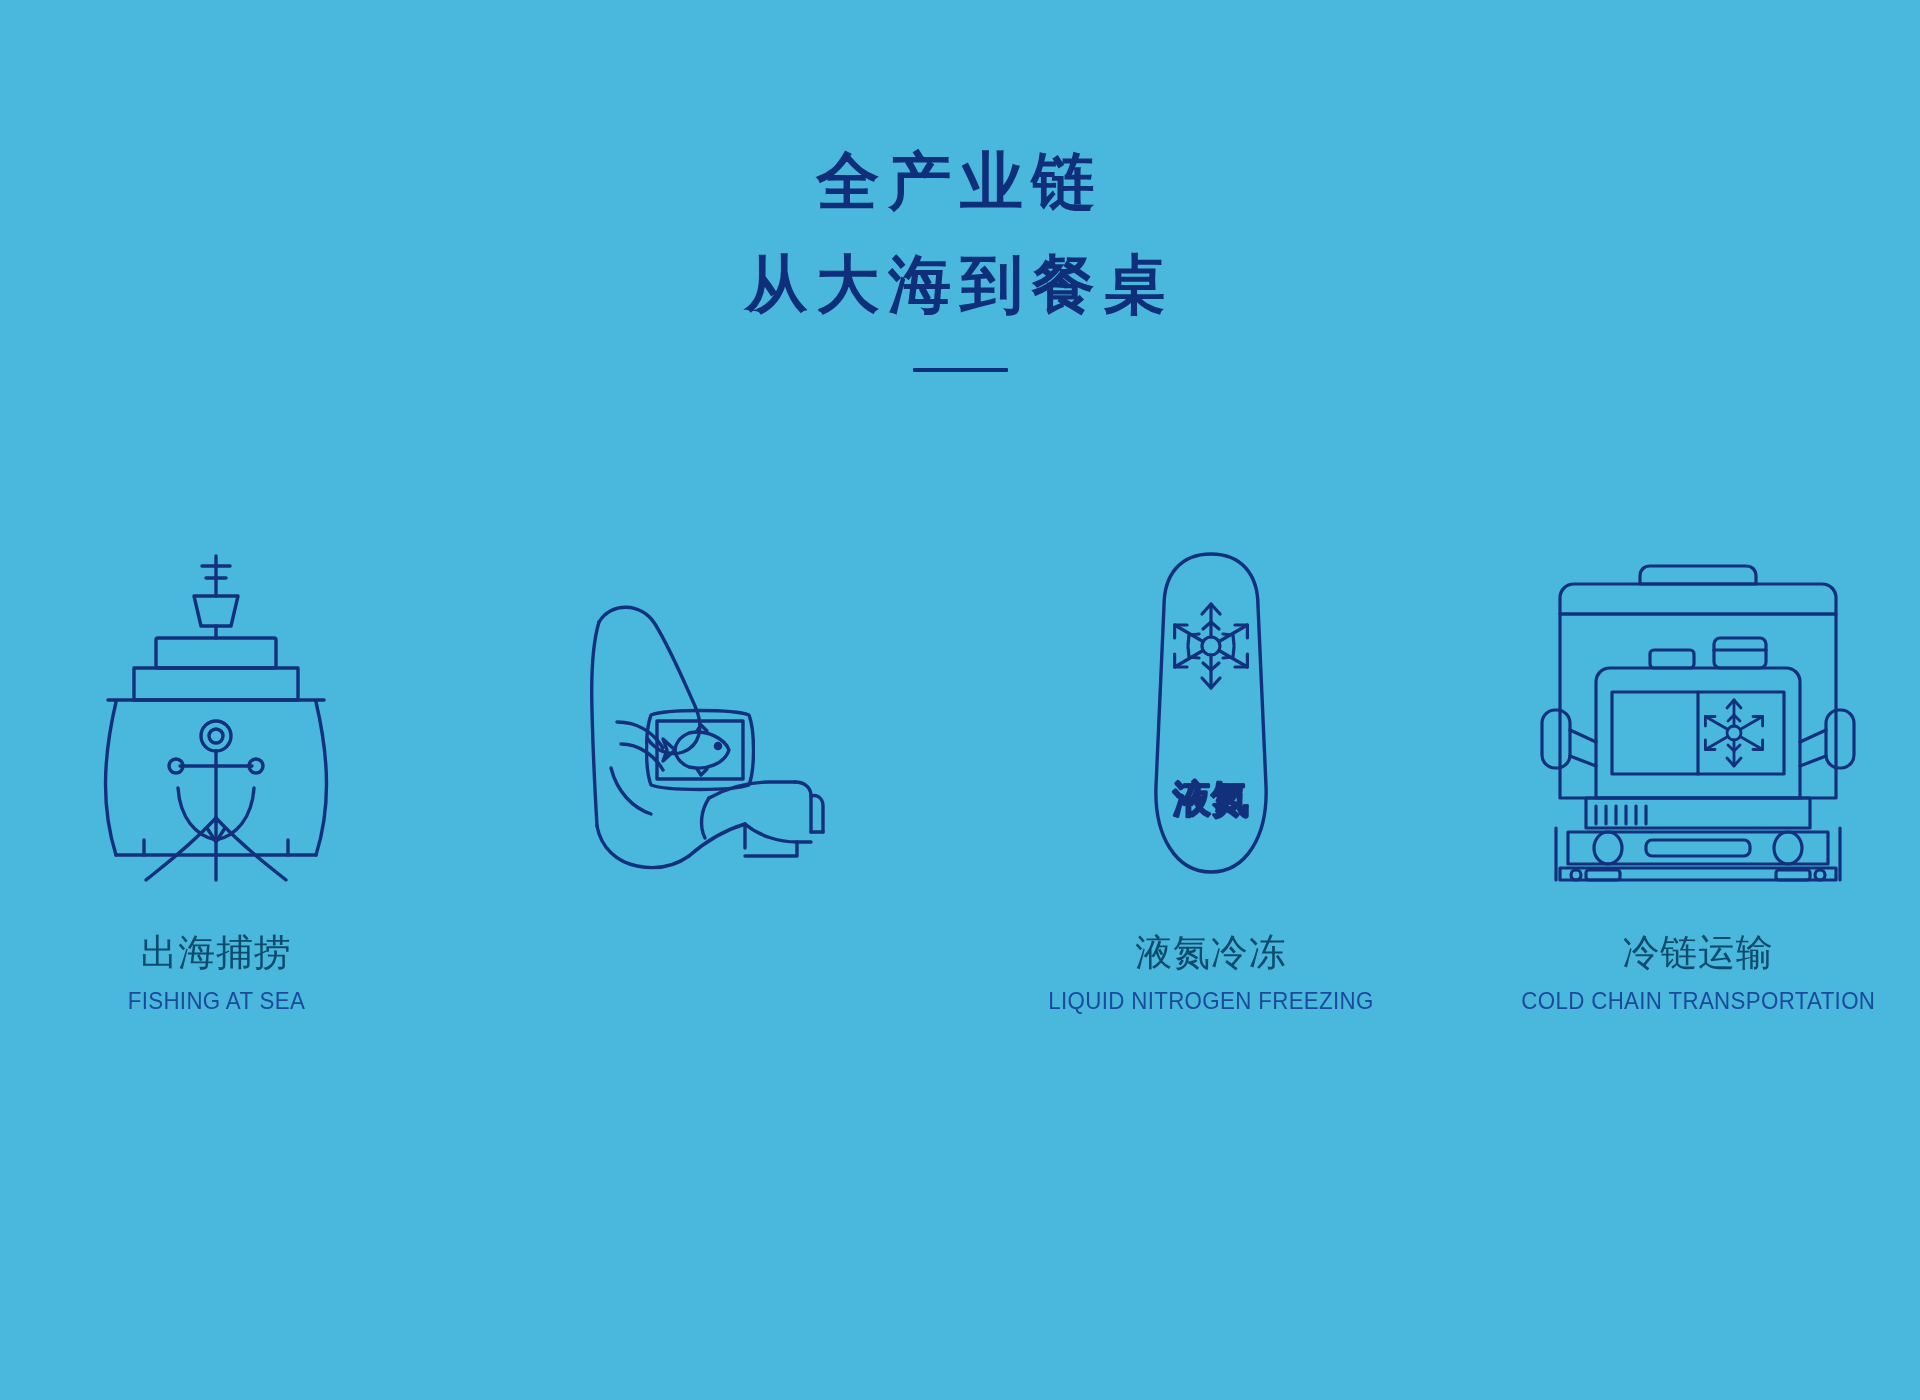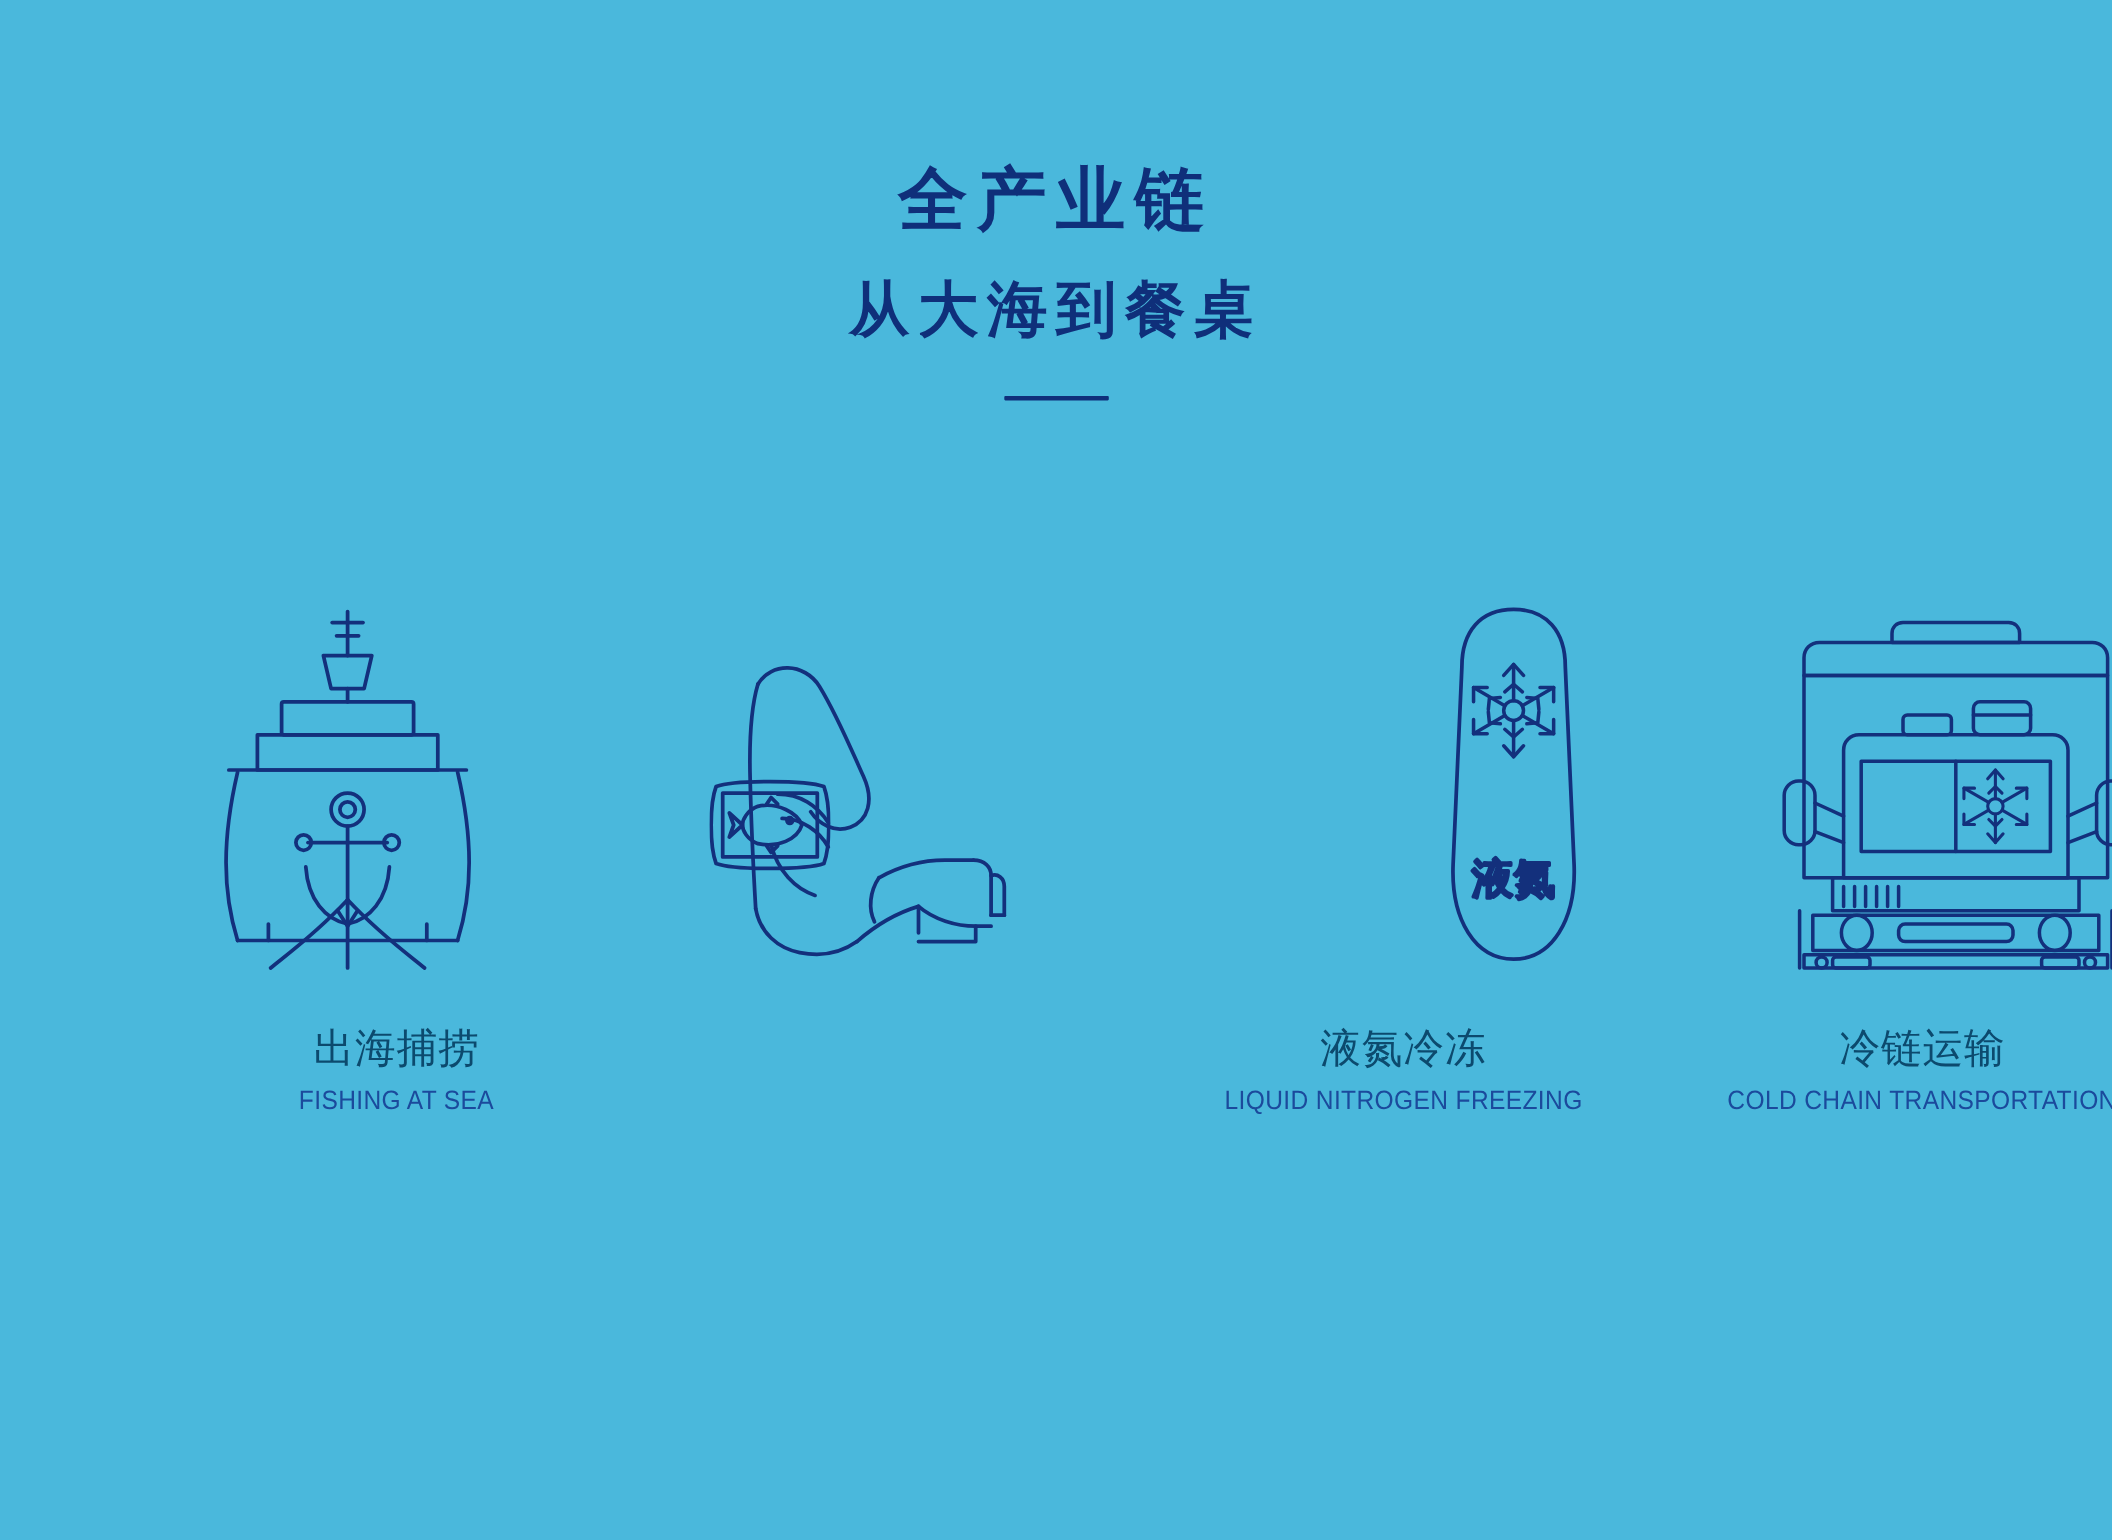--- a/index.html
+++ b/index.html
@@ -37,21 +37,21 @@
     font-weight: 700;
     letter-spacing: 0.14em;
     line-height: 1.0;
     white-space: nowrap;
   }
   .title-line-1 {
     font-size: 63px;
     margin-bottom: 40px;
   }
   .title-line-2 {
-    font-size: 55px;
+    font-size: 63px;
     margin-top: 12px;
   }
   .divider-wrap {
     margin-top: 52px;
     display: flex;
     justify-content: center;
   }
   .divider {
     width: 95px;
     height: 4px;
@@ -66,21 +66,21 @@
     left: 0;
     width: 1920px;
     display: flex;
     align-items: flex-start;
     justify-content: space-between;
   }
   .step {
     width: 480px;
     display: flex;
     flex-direction: column;
-    align-items: flex-end;
+    align-items: center;
   }
   .icon-box {
     height: 360px;
     display: flex;
     align-items: flex-end;
     justify-content: center;
   }
   .icon-box svg {
     display: block;
     overflow: visible;

